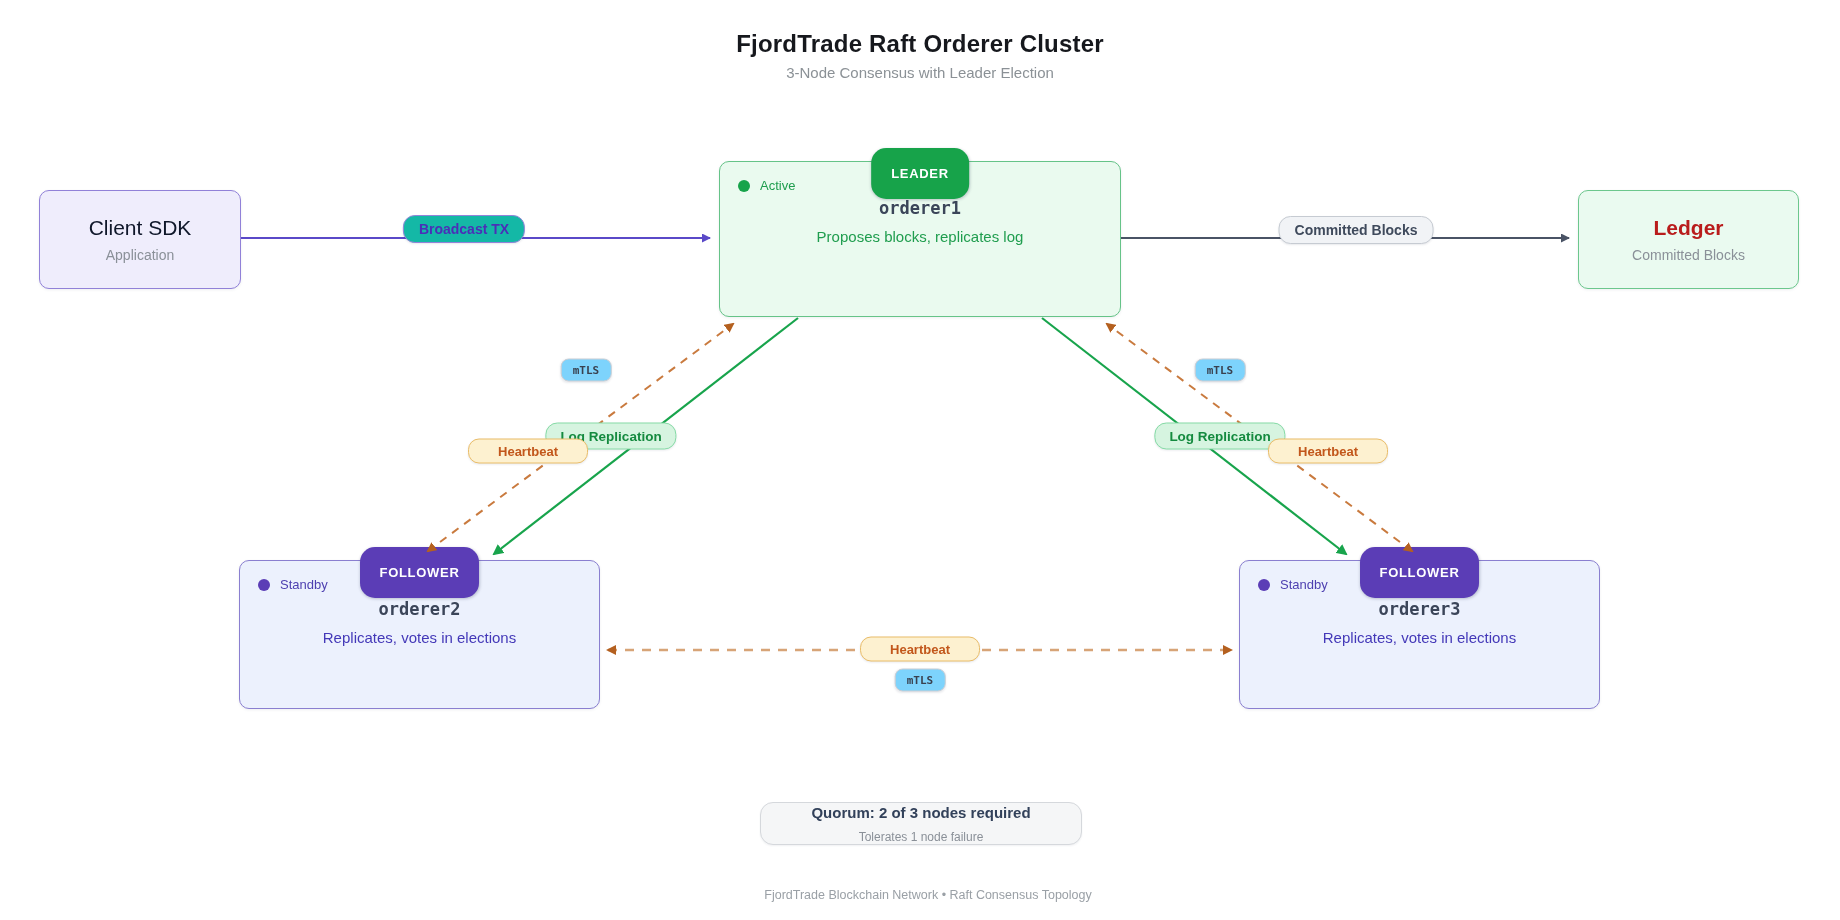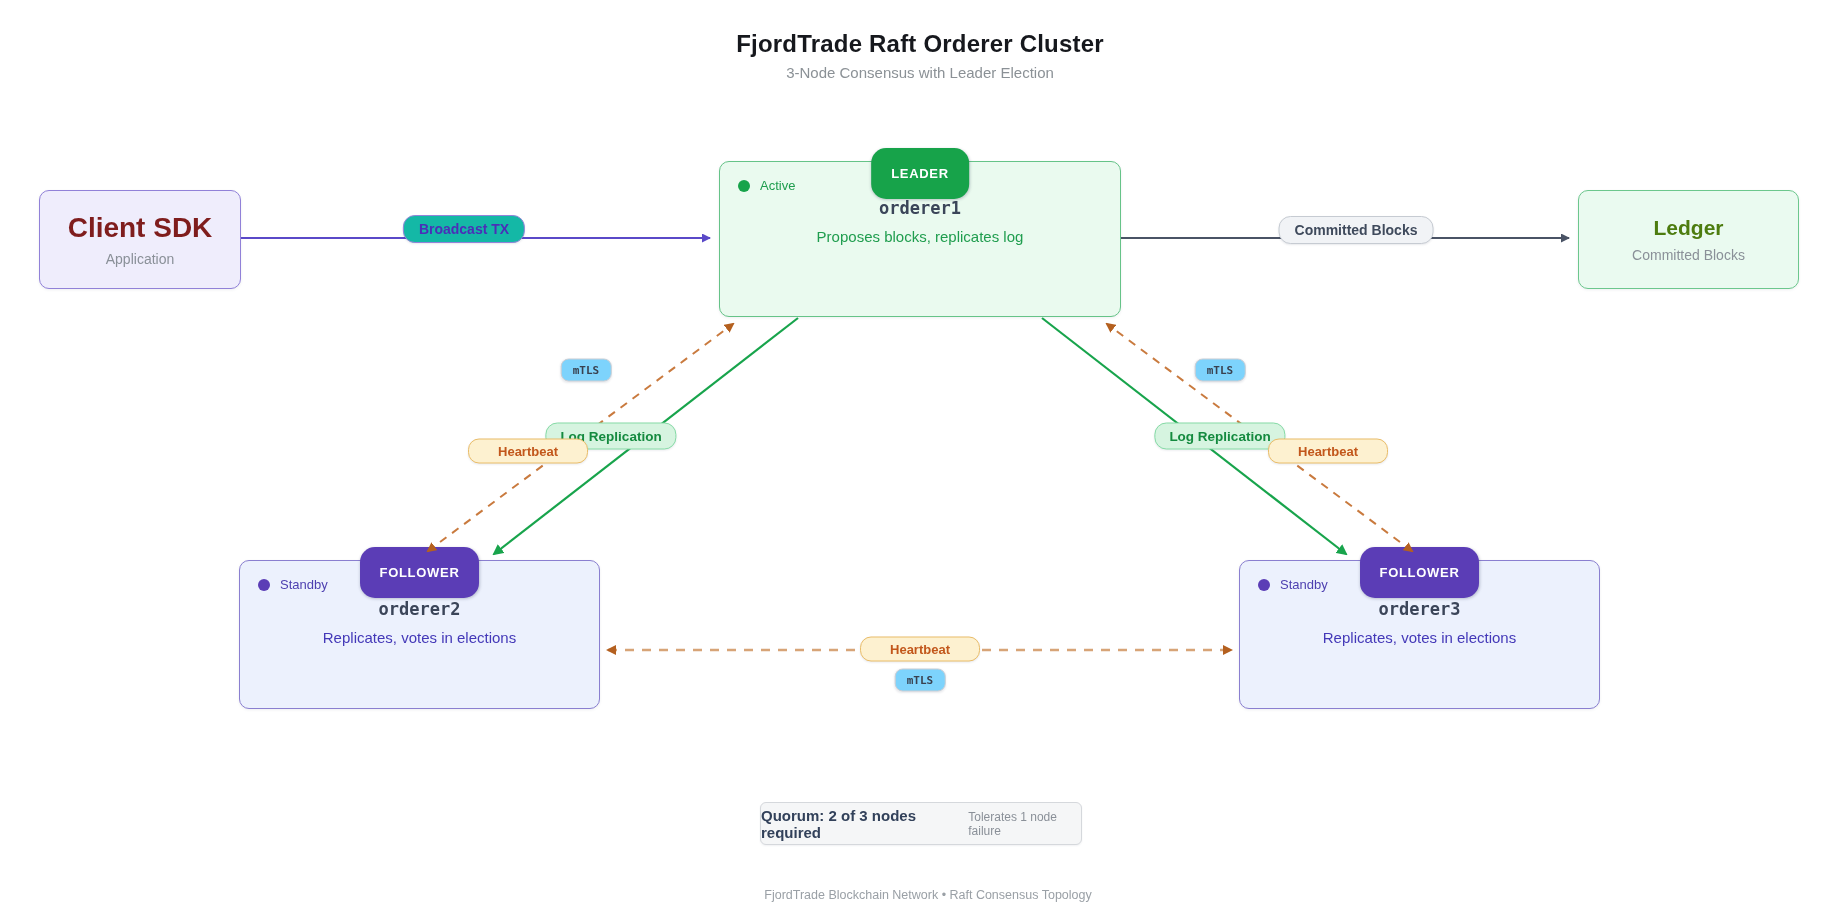--- a/index.html
+++ b/index.html
@@ -17,23 +17,23 @@
   }
   .edges{position:absolute;left:0;top:0;z-index:3;pointer-events:none;}
   
   .node{
     position:absolute;border-radius:10px;box-sizing:border-box;z-index:2;
     display:flex;flex-direction:column;align-items:center;
     box-shadow:0 1px 3px rgba(40,50,80,.08);
   }
   .node-simple{justify-content:center;gap:7px;}
   .node-client{left:39px;top:190px;width:202px;height:99px;background:#efedfc;border:1.6px solid #9181d8;}
-  .node-client .node-title{font-size:28px;font-weight:bold;color:#7f1d1d;}
+  .node-client .node-title{font-size:21px;font-weight:normal;color:#0f172a;}
   .node-ledger{left:1578px;top:190px;width:221px;height:99px;background:#eafaf0;border:1.6px solid #6cc78d;}
-  .node-ledger .node-title{font-size:21px;font-weight:bold;color:#4d7c0f;}
+  .node-ledger .node-title{font-size:21px;font-weight:bold;color:#b91c1c;}
   .node-sub{font-size:14px;color:#8a9098;}
   .node-orderer1{left:719px;top:161px;width:402px;height:156px;background:#eafaef;border:1.6px solid #66c388;padding-top:36px;}
   .node-orderer2{left:239px;top:560px;width:361px;height:149px;background:#ecf1fd;border:1.6px solid #8a7fd0;padding-top:38px;}
   .node-orderer3{left:1239px;top:560px;width:361px;height:149px;background:#ecf1fd;border:1.6px solid #8a7fd0;padding-top:38px;}
   .role-badge{
     position:absolute;top:-14px;left:50%;transform:translateX(-50%);
     color:#fff;font-size:13px;font-weight:bold;letter-spacing:.7px;
     padding:18px 20px;border-radius:15px;white-space:nowrap;
     box-shadow:0 1px 3px rgba(30,40,70,.25);
   }
@@ -62,22 +62,22 @@
   .pill-committed{background:#f1f3f6;border:1.4px solid #c6cbd2;color:#3f4a5c;font-size:14px;padding:5px 15px;}
   .pill-logrepl{background:#d6f4e0;border:1.4px solid #86dba6;color:#148a3f;font-size:13.5px;padding:5px 14px;margin-top:17px;}
   .pill-heartbeat{background:#fdf1d0;border:1.4px solid #eabd69;color:#c2571b;font-size:13px;padding:4px 29px;border-radius:11px;}
   .pill-mtls{
     background:#7dd3fc;border:1.3px solid #c9ced5;color:#39414f;
     font-family:"DejaVu Sans Mono", monospace;font-size:11px;padding:4px 11px;border-radius:8px;
   }
   
   .quorum{
     position:absolute;left:760px;top:802px;width:320px;height:41px;z-index:2;
-    background:#f5f6f7;border:1.4px solid #d5d8dc;border-radius:6px;
-    display:flex;flex-direction:row;align-items:center;justify-content:center;gap:9px;
+    background:#f5f6f7;border:1.4px solid #d5d8dc;border-radius:13px;
+    display:flex;flex-direction:column;align-items:center;justify-content:center;gap:9px;
     box-shadow:0 1px 2px rgba(40,50,80,.07);
   }
   .quorum-title{font-size:15px;font-weight:bold;color:#32415a;}
   .quorum-sub{font-size:12px;color:#8a9098;}
   .footer{
     position:absolute;top:888px;left:8px;width:100%;text-align:center;
     font-size:12.5px;color:#9aa0a6;
   }
 </style>
 </head>

